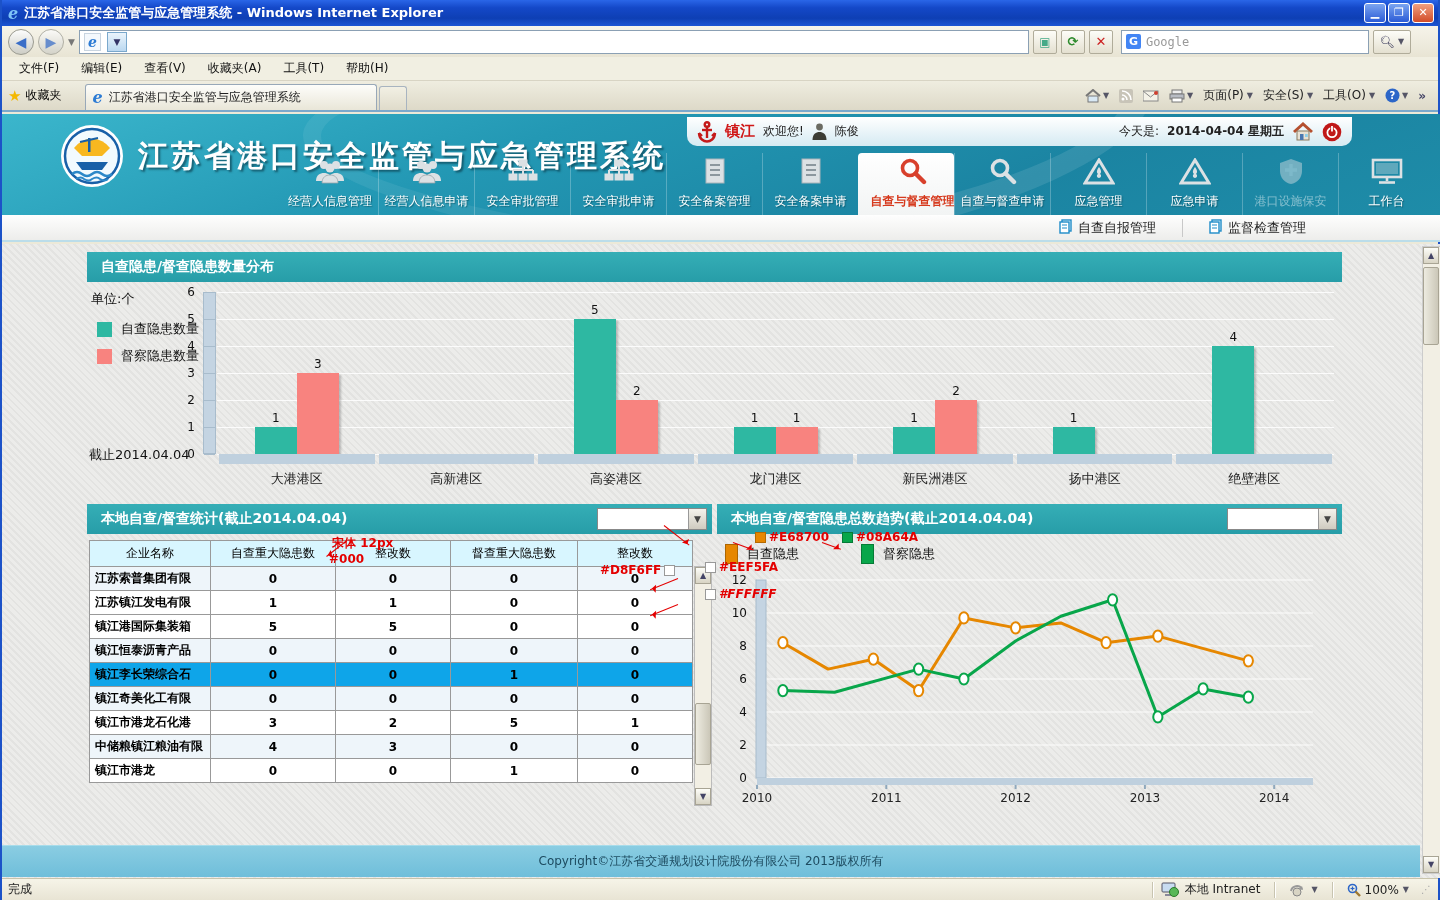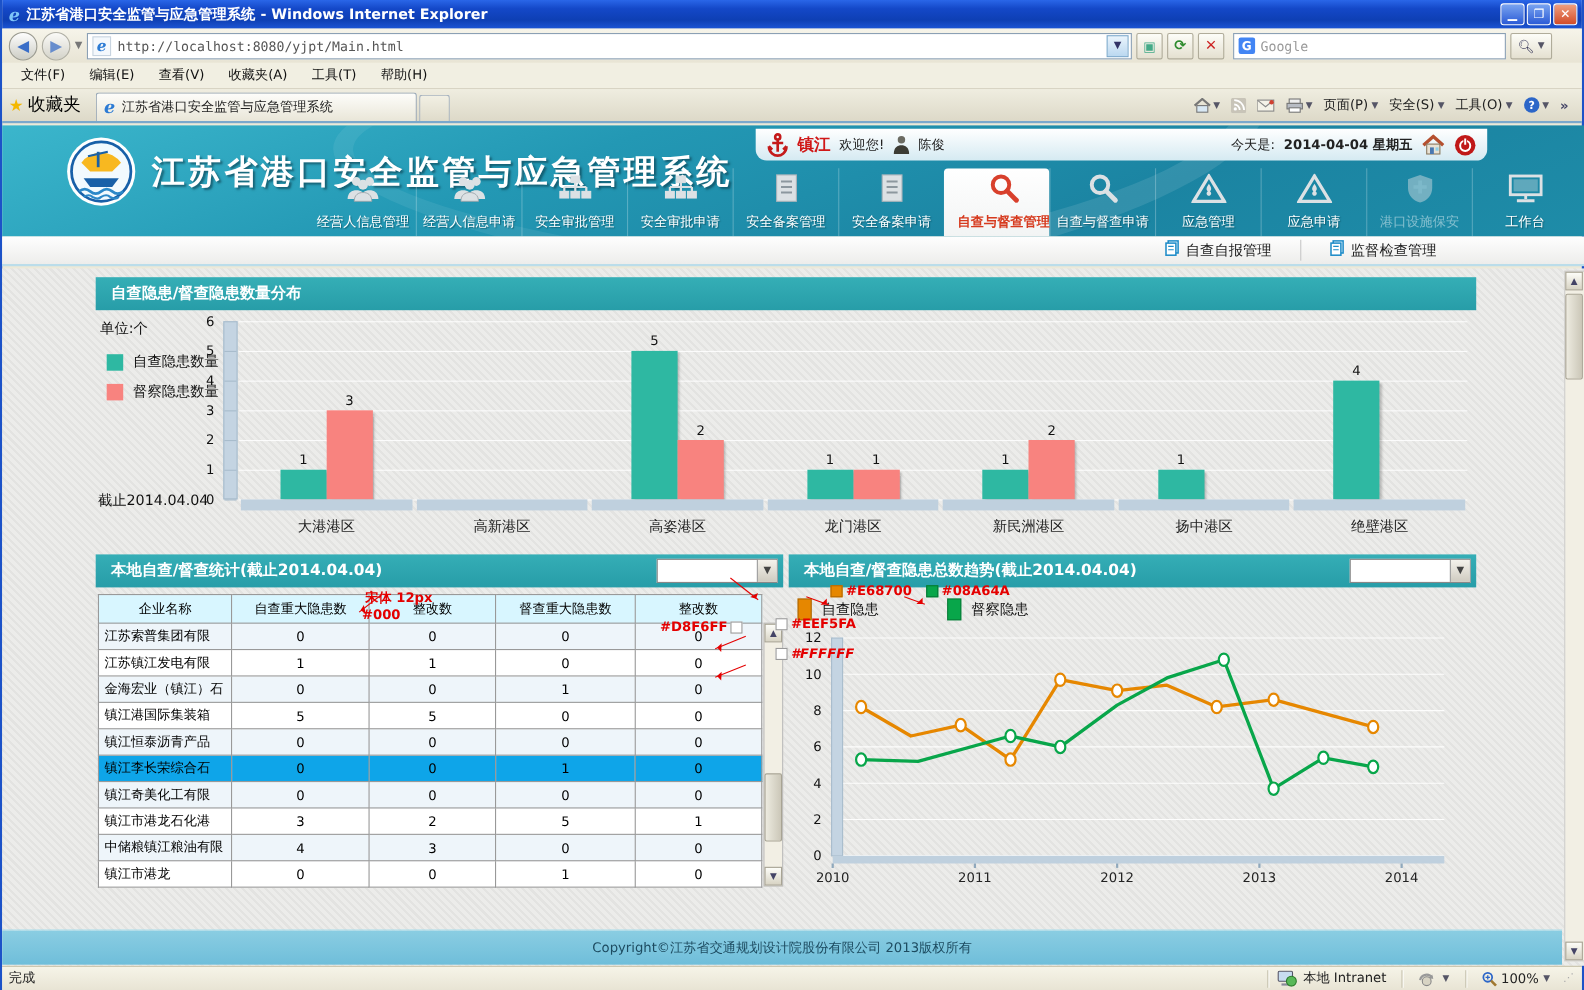--- a/index.html
+++ b/index.html
@@ -31,21 +31,21 @@
   .search-box { flex:0 0 248px; height:24px; background:#fff; border:1px solid #8BA0B4; display:flex; align-items:center; padding:0 4px; gap:5px; margin-left:4px; }
   .gicon { width:15px; height:15px; background:#4285F4; color:#fff; font-size:11px; font-weight:bold; text-align:center; line-height:15px; border-radius:2px; }
   .search-text { color:#999; font-size:12px; font-family:"DejaVu Sans Mono",monospace; }
   .mag-btn { width:38px; height:24px; border:1px solid #B0AC9A; border-radius:2px; background:linear-gradient(180deg,#FDFDF8,#E4E0D0); display:flex; align-items:center; justify-content:center; gap:3px; color:#335; font-size:12px; }
 
   .menubar { position:absolute; top:57px; left:0; width:100%; height:24px; background:#F1EFE2; border-bottom:1px solid #D8D4C4; display:flex; align-items:center; gap:4px; padding:0 8px; }
   .menu-item { font-size:12px; color:#111; padding:3px 9px; }
 
   .tabbar { position:absolute; top:81px; left:0; width:100%; height:31px; background:linear-gradient(180deg,#EFEDE0,#DDD9C8); border-bottom:2px solid #7AA8CC; display:flex; align-items:center; padding:0 6px; }
   .fav-star { color:#F4B800; font-size:15px; margin-right:4px; }
-  .fav-label { font-size:16px; margin-right:14px; }
+  .fav-label { font-size:12px; margin-right:24px; }
   .tab { width:292px; height:26px; margin-top:3px; background:linear-gradient(180deg,#FDFDFA,#E9E6D8); border:1px solid #98A8B8; border-bottom:none; border-radius:3px 3px 0 0; display:flex; align-items:center; padding:0 6px; gap:6px; }
   .tab .ie-e2 { border:none; background:none; }
   .tab-title { font-size:12px; color:#222; white-space:nowrap; overflow:hidden; }
   .tab-stub { width:28px; height:24px; margin:5px 0 0 2px; background:linear-gradient(180deg,#F2F0E4,#DFDBCA); border:1px solid #A8B4C0; border-bottom:none; border-radius:3px 3px 0 0; }
   .cmdbar { margin-left:auto; display:flex; align-items:center; gap:10px; padding-right:6px; }
   .cmd-ico { font-size:13px; color:#555; display:flex; align-items:center; gap:2px; }
   .cmd-ico svg { display:block; }
   .cmd-txt { font-size:12px; color:#222; display:flex; align-items:center; gap:3px; }
   .dn { font-size:8px; color:#556; }
   .chev { color:#446; font-weight:bold; font-size:12px; }
@@ -104,21 +104,21 @@
   .bar-groups { position:absolute; left:0; right:0; top:0; height:162px; display:flex; }
   .bar-group { flex:1; position:relative; }
   .bgline { position:absolute; left:2px; right:2px; top:162px; height:10px; background:#BFD0DE; }
   .bar { position:absolute; bottom:0; width:42px; box-shadow:2px 2px 2px rgba(90,90,90,.35); }
   .bar-val { position:absolute; width:42px; text-align:center; font-size:12px; color:#111; }
   .cat-label { position:absolute; top:178px; width:100%; text-align:center; font-size:13px; color:#222; }
 
   .table-panel { position:absolute; left:85px; top:260px; width:625px; height:308px; }
   .data-table { position:absolute; top:36px; left:2px; width:604px; border:1px solid #666; border-collapse:collapse; font-size:12px; background:#fff; }
   .data-table th { background:#D8F6FF; border:1px solid #999; height:26px; font-weight:normal; color:#000; }
-  .data-table td { border:1px solid #999; height:24px; text-align:center; color:#000; }
+  .data-table td { border:1px solid #999; height:24px; text-align:center; color:#000;font-weight:bold; }
   .data-table td:first-child { text-align:left; padding-left:5px; }
   .tbl-scroll { position:absolute; top:62px; right:0; width:18px; height:240px; background:#F2EFE4; border:1px solid #BBB; }
   .scr-btn { position:absolute; left:0; width:16px; height:17px; background:linear-gradient(180deg,#FDFDF8,#D8D4C4); border:1px solid #A8A494; color:#446; font-size:8px; text-align:center; line-height:16px; }
   .scr-thumb { position:absolute; left:0; width:16px; background:linear-gradient(90deg,#EDEBE0,#CBC7B8); border:1px solid #A8A494; border-radius:2px; }
 
   .trend-panel { position:absolute; left:715px; top:260px; width:625px; height:308px; }
   .trend-legend { position:absolute; top:40px; left:8px; display:flex; gap:62px; }
   .trend-legend .li { display:flex; align-items:center; gap:9px; font-size:13px; color:#111; }
   .trend-legend .sw { width:13px; height:20px; border:1px solid rgba(0,0,0,.25); }
   .trend-chart { position:absolute; top:66px; left:4px; }
@@ -156,21 +156,20 @@
       <div class="win-btn close">✕</div>
     </div>
   </div>
 
   <div class="addrbar">
     <div class="navcircle">◀</div>
     <div class="navcircle fwd">▶</div>
     <span class="addr-drop">▼</span>
     <div class="addr-field">
       <span class="ie-e2">e</span>
-      <span class="addr-url">http://localhost:8080/yjpt/Main.html</span>
       <div class="combo-arrow">▼</div>
     </div>
     <div class="tool-sq page">▣</div>
     <div class="tool-sq refresh">⟳</div>
     <div class="tool-sq stop">✕</div>
     <div class="search-box">
       <span class="gicon">G</span>
       <span class="search-text">Google</span>
     </div>
     <div class="mag-btn">
@@ -568,27 +567,20 @@
               <td>0</td>
               <td>0</td>
             </tr>
             <tr style="background:#FFFFFF">
               <td>江苏镇江发电有限</td>
               <td>1</td>
               <td>1</td>
               <td>0</td>
               <td>0</td>
             </tr>
-            <tr style="background:#EEF5FA">
-              <td>金海宏业（镇江）石</td>
-              <td>0</td>
-              <td>0</td>
-              <td>1</td>
-              <td>0</td>
-            </tr>
             <tr style="background:#FFFFFF">
               <td>镇江港国际集装箱</td>
               <td>5</td>
               <td>5</td>
               <td>0</td>
               <td>0</td>
             </tr>
             <tr style="background:#EEF5FA">
               <td>镇江恒泰沥青产品</td>
               <td>0</td>

